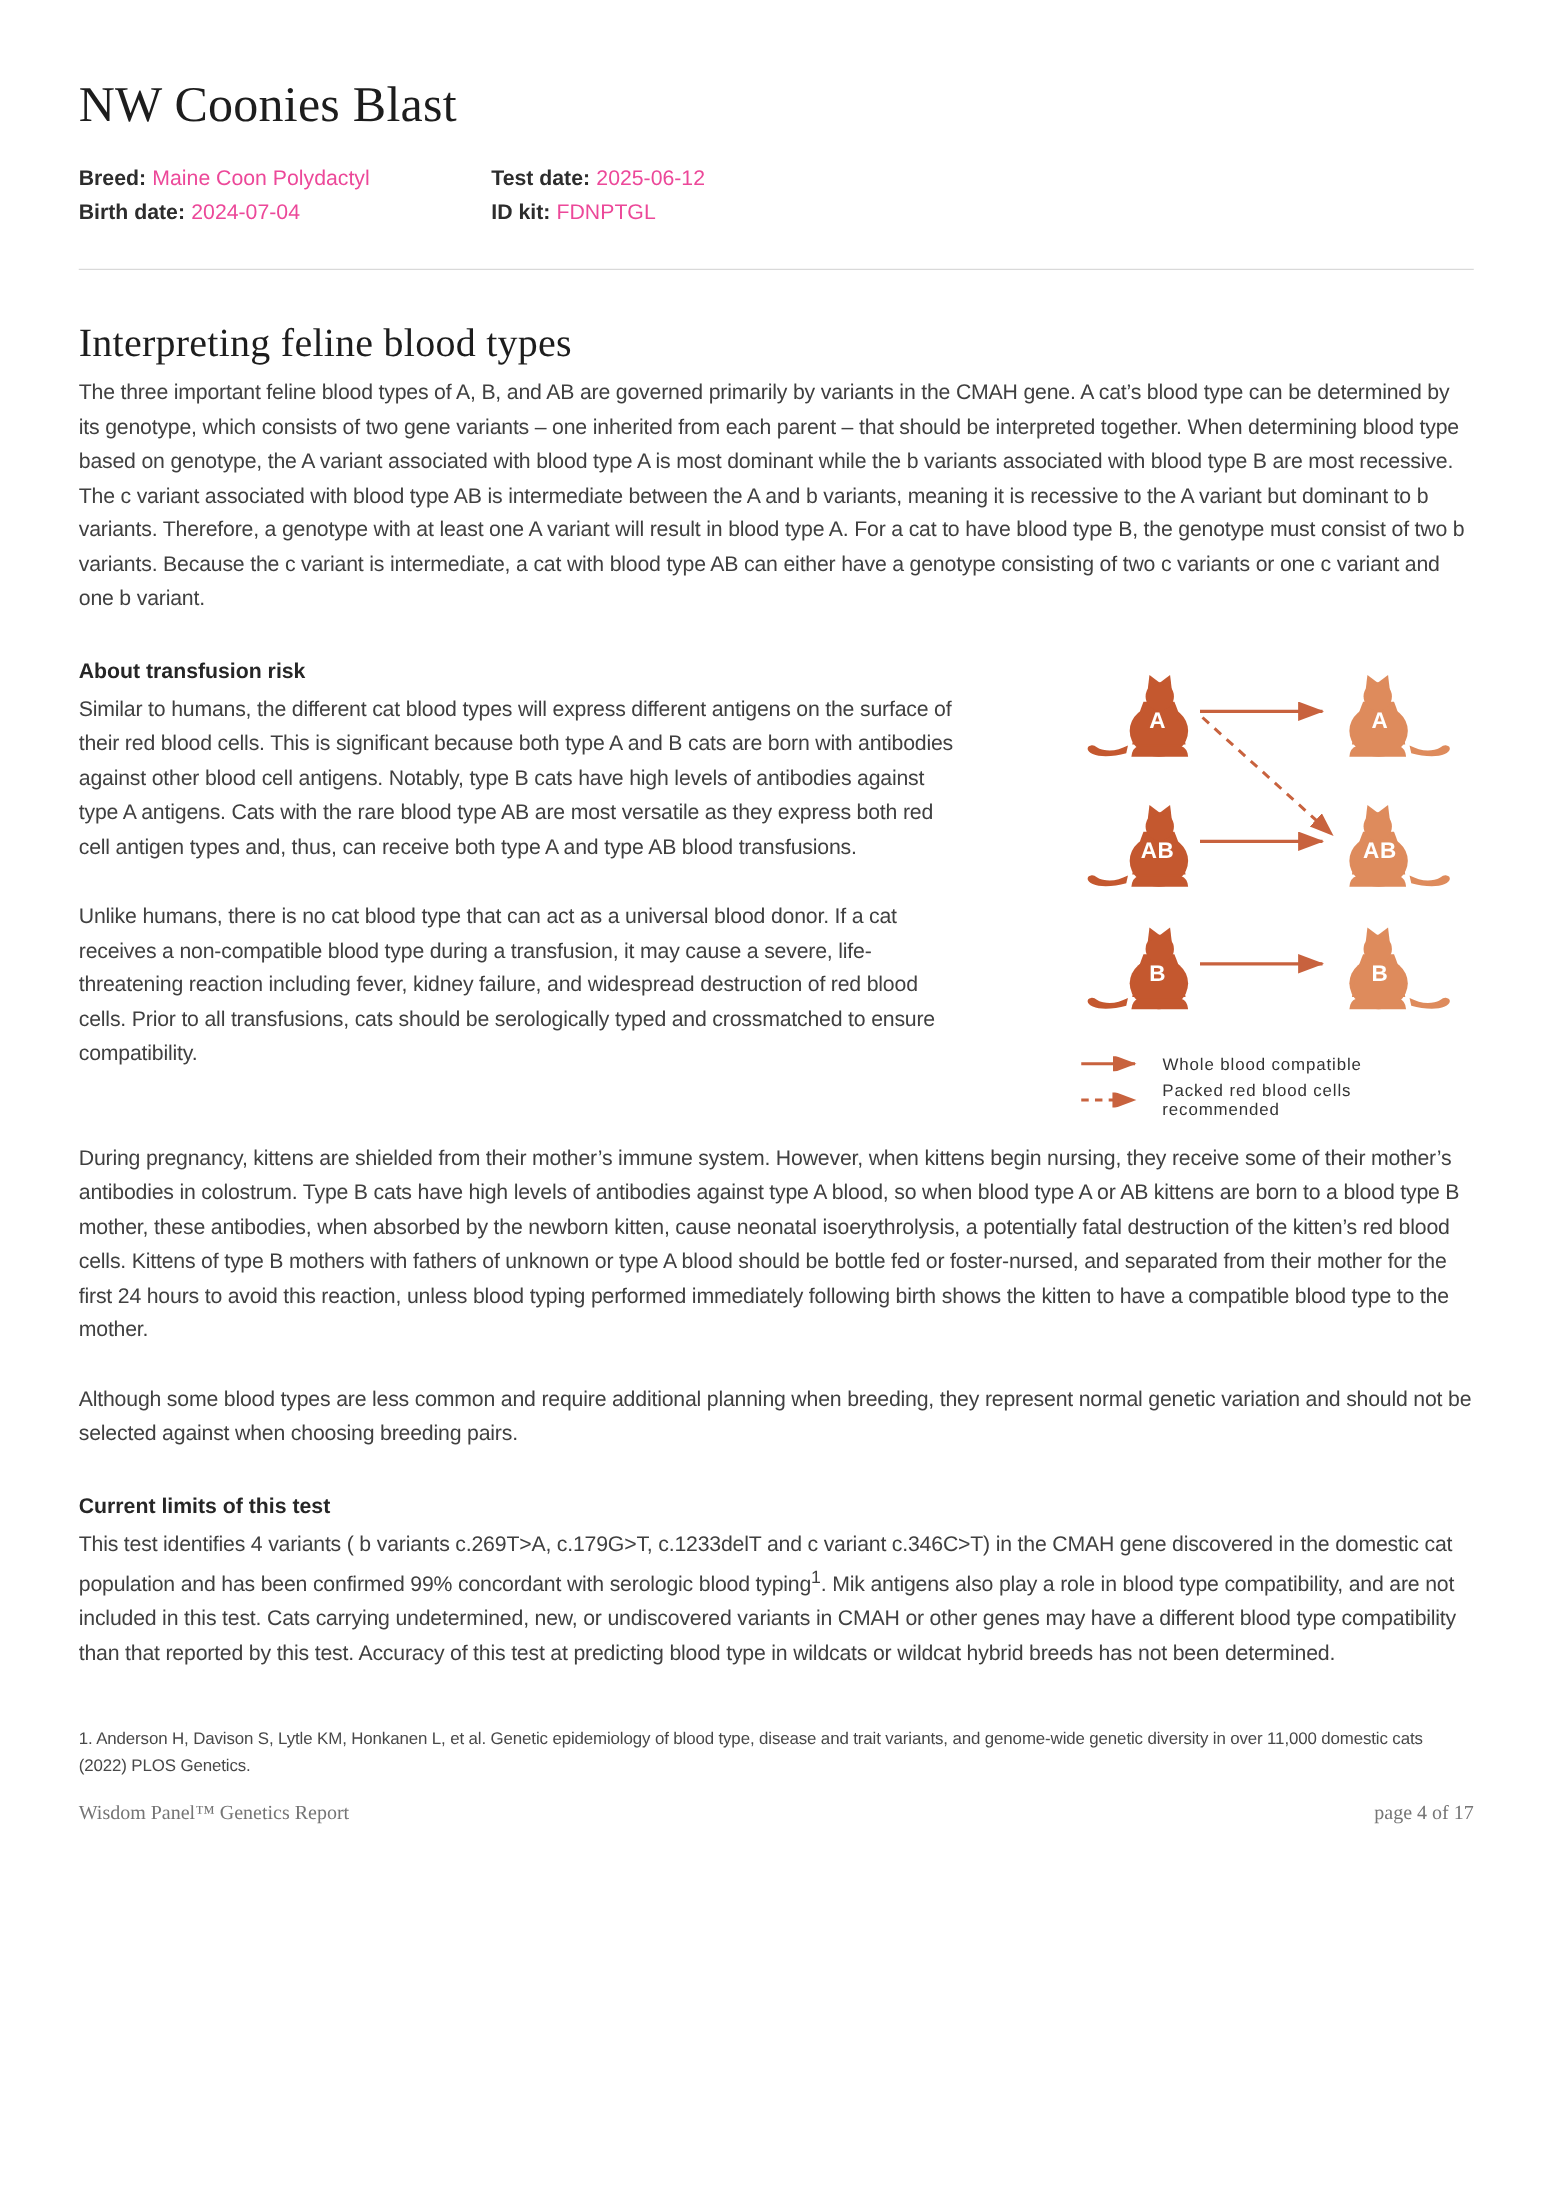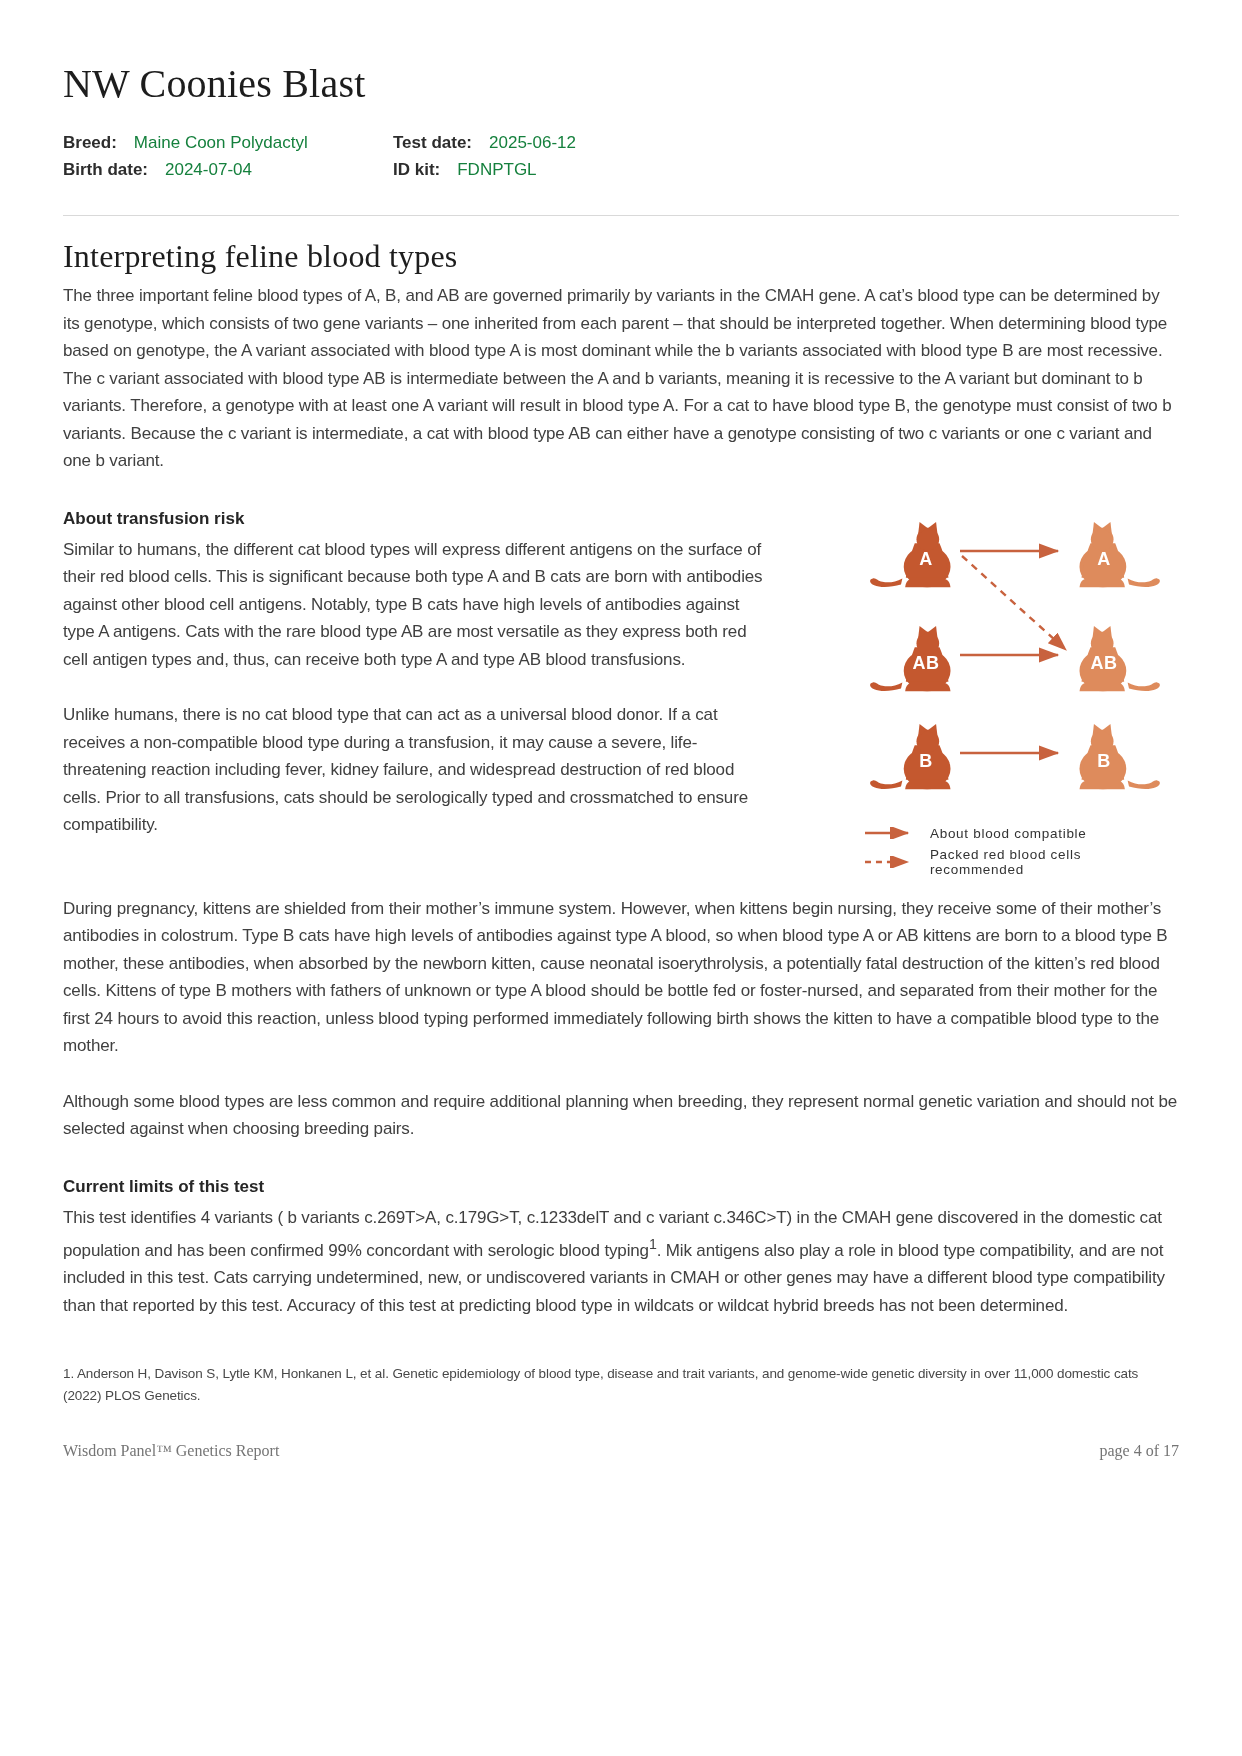--- a/index.html
+++ b/index.html
@@ -29,27 +29,27 @@
   .dna-icon svg { display:block; }
   .partner { font-size:14px; font-weight:700; color:#14203a; letter-spacing:2.6px; }
   .partner-tm { font-size:8px; vertical-align:6px; color:#14203a; }
   
   .info-grid {
     margin-top:26px;
     display:grid; grid-template-columns:330px 1fr; grid-auto-rows:27px;
     font-size:17px;
   }
   .info-item .lbl { font-weight:700; color:#2d2d2d; }
-  .info-item .val { color:#15803d; margin-left:17px; }
+  .info-item .val { color:#ec4899; margin-left:5px; }
   hr.divider { border:none; border-top:1px solid #d9d9d9; margin-top:28px; }
   
   h2.section-title {
     font-family:"Liberation Serif", serif;
     font-weight:400; font-size:32px; color:#1d1d1d;
-    margin-top:22px; letter-spacing:0.2px;
+    margin-top:40px; letter-spacing:0.2px;
   }
   h3.sub-heading { font-size:17px; font-weight:700; color:#262626; margin-top:34px; }
   p.body-text { font-size:17px; line-height:27.5px; margin-top:7px; letter-spacing:-0.15px; color:#404040; }
   p.body-text + p.body-text { margin-top:28px; }
   
   .transfusion-wrap { position:relative; min-height:352px; }
   .text-col { width:705px; }
   .diagram { position:absolute; top:-16px; right:0; width:405px; height:352px; }
   .diagram-row { position:absolute; left:0; height:70px; display:flex; align-items:center; }
   .row-a { top:0; } .row-ab { top:104; top:104px; } .row-b { top:202px; }
@@ -183,21 +183,21 @@
 
         <svg class="diagram-overlay" viewBox="0 0 405 352">
           <line x1="188" y1="36" x2="292" y2="130" stroke="#c8623e" stroke-width="2.4" stroke-dasharray="7 6" marker-end="url(#ah)"></line>
         </svg>
 
         <div class="legend">
           <div class="legend-row">
             <svg width="54" height="12" viewBox="0 0 54 12">
               <line x1="1" y1="6" x2="44" y2="6" stroke="#c8623e" stroke-width="2.4" marker-end="url(#ah)"></line>
             </svg>
-            <span class="legend-label">About blood compatible</span>
+            <span class="legend-label">Whole blood compatible</span>
           </div>
           <div class="legend-row">
             <svg width="54" height="12" viewBox="0 0 54 12">
               <line x1="1" y1="6" x2="44" y2="6" stroke="#c8623e" stroke-width="2.4" stroke-dasharray="6 5" marker-end="url(#ah)"></line>
             </svg>
             <span class="legend-label">Packed red blood cells recommended</span>
           </div>
         </div>
 
       </div>

